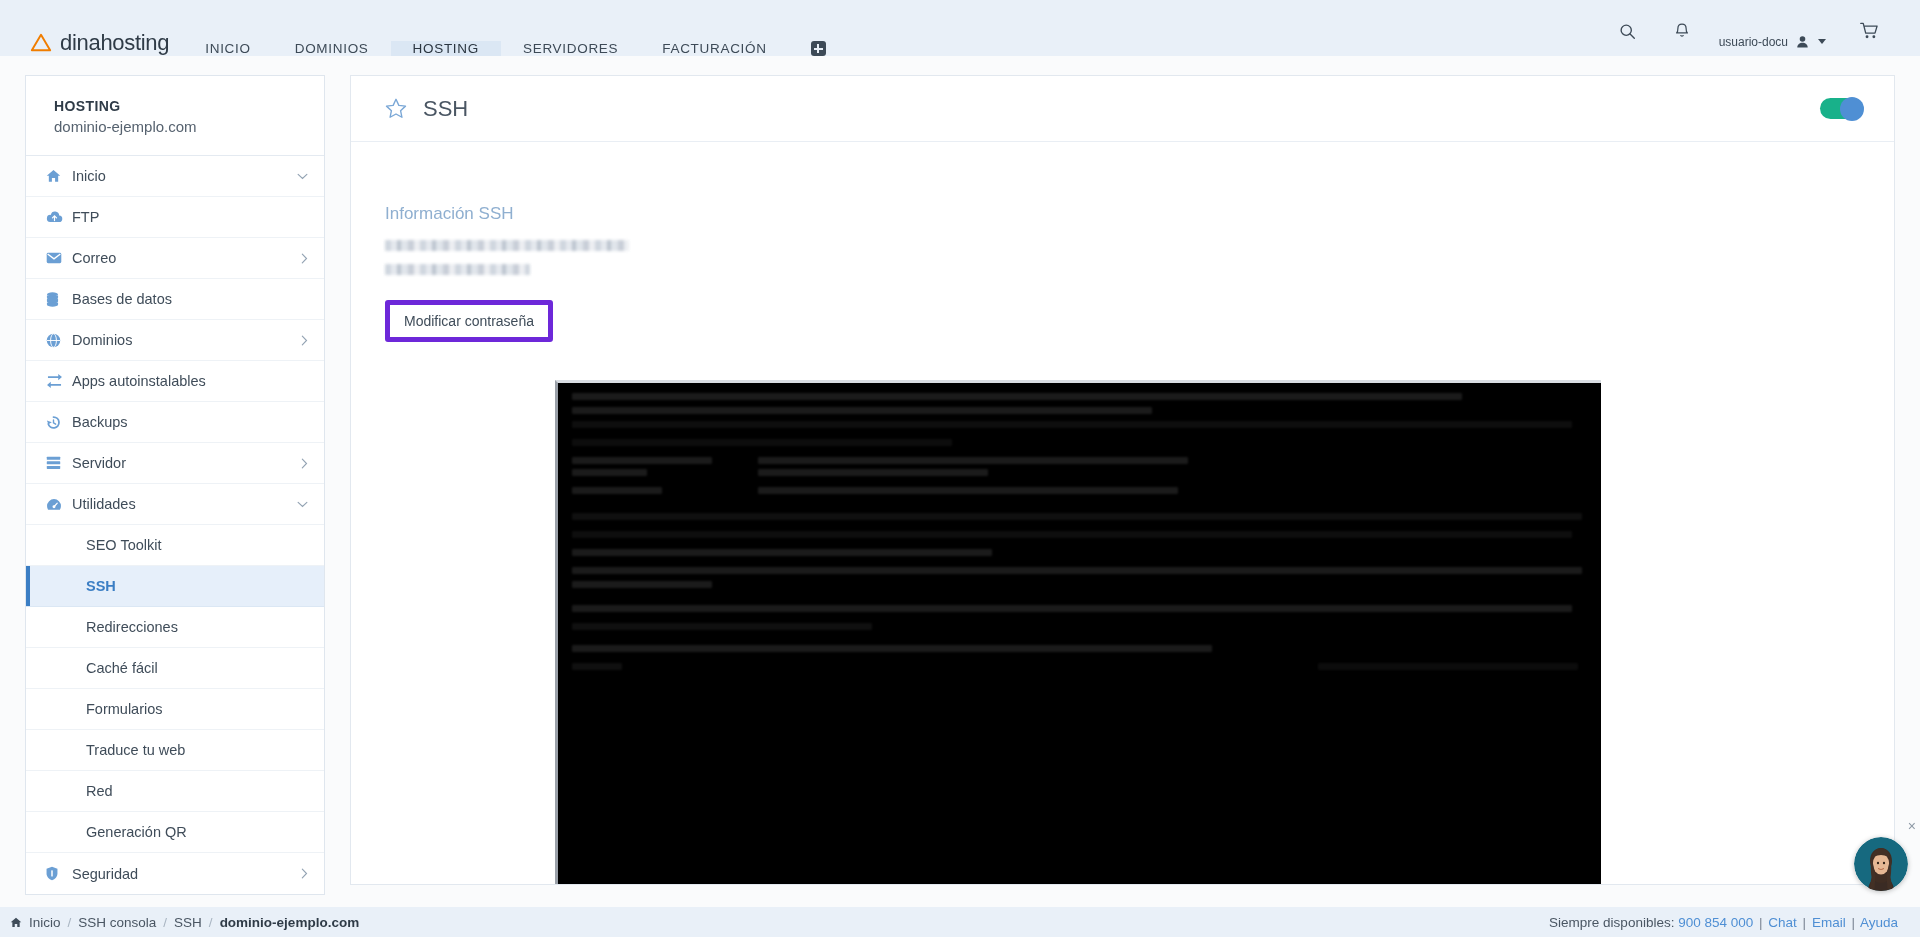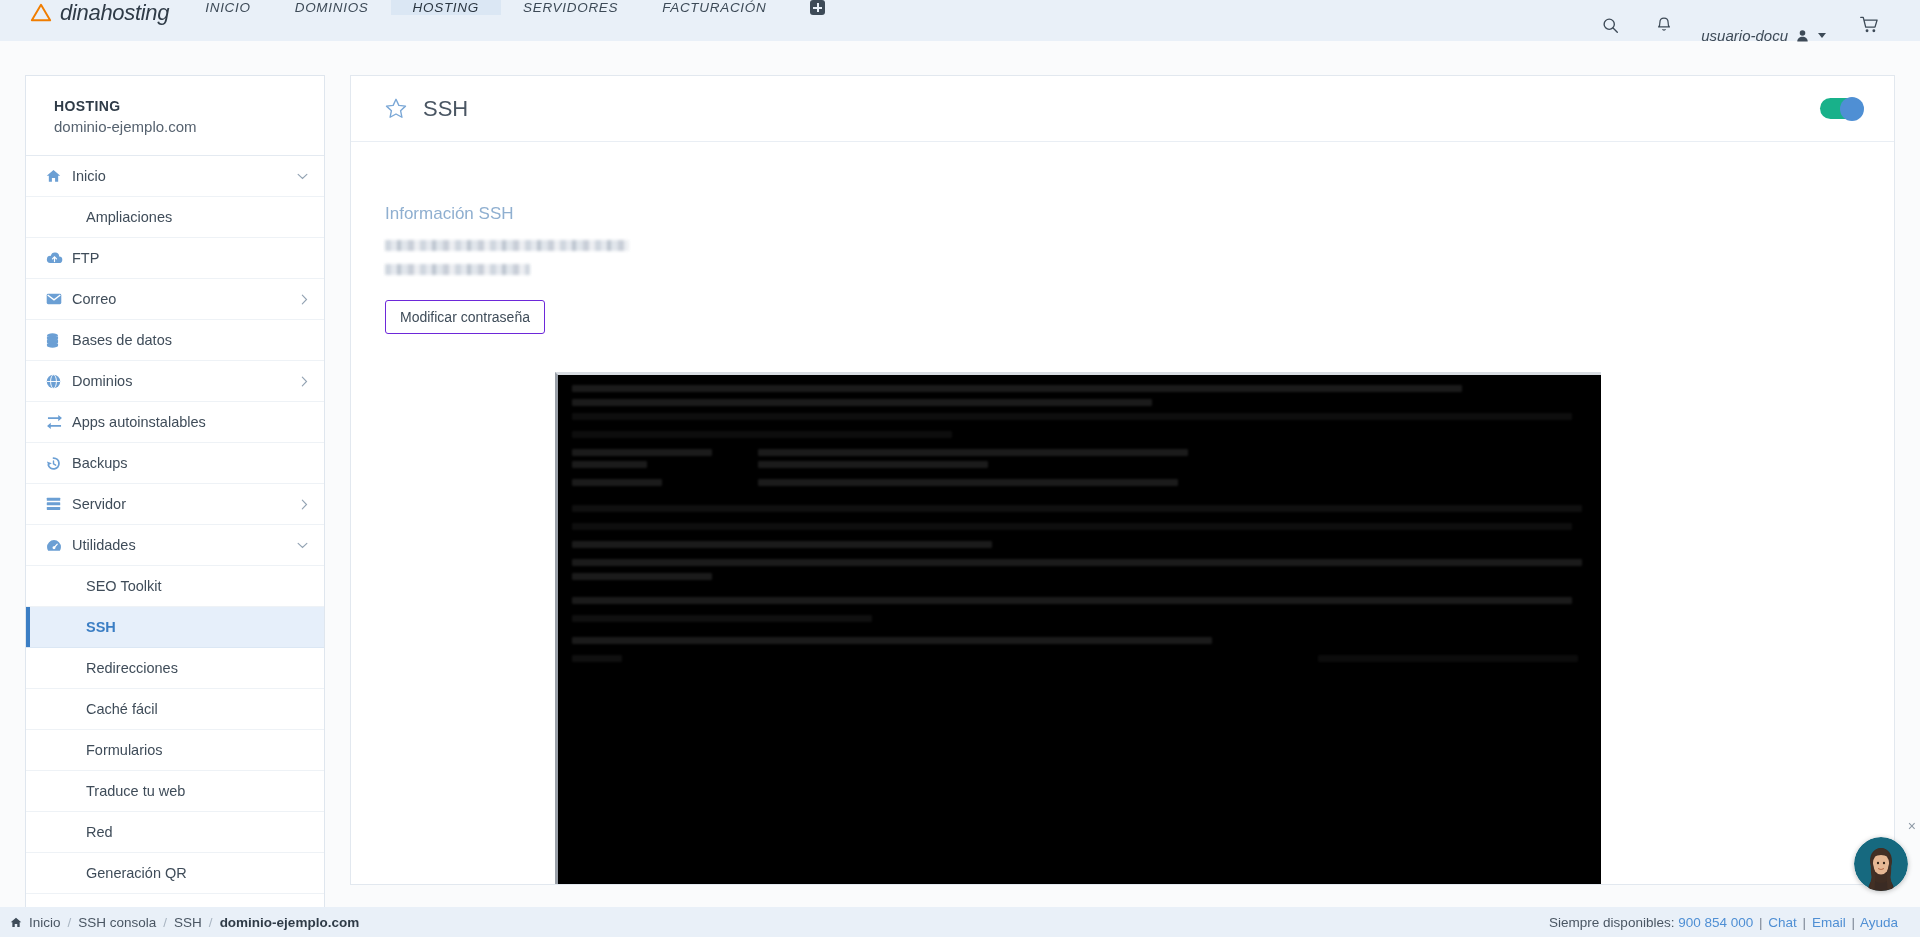--- a/index.html
+++ b/index.html
@@ -8,23 +8,23 @@
     width: 1920px; height: 937px;
     overflow: hidden;
     background: #fafbfc;
     font-family: "Liberation Sans", sans-serif;
     -webkit-font-smoothing: antialiased;
   }
 
   
   .topnav {
     position: absolute; top: 0; left: 0;
-    width: 1920px; height: 41px;
+    width: 1920px; height: 56px;
     background: #e9f0f8;
-    display: flex; align-items: flex-start; font-style: italic;
+    display: flex; align-items: flex-end;
   }
   .brand {
     display: flex; align-items: center;
     padding: 0 14px 0 30px;
     gap: 8px;
   }
   .brand-mark { width: 22px; height: 22px; display: block; }
   .brand-text {
     font-size: 22px; color: #2f3b47; letter-spacing: -0.3px;
   }
@@ -52,21 +52,21 @@
     margin-left: auto; display: flex; align-items: center;
     gap: 0; padding-right: 24px;
   }
   .nav-icon {
     display: flex; align-items: center; justify-content: center;
     width: 54px; height: 50px; cursor: pointer; color: #3d4a57;
   }
   .nav-user {
     display: flex; align-items: center; gap: 8px;
     padding: 0 16px 0 10px; cursor: pointer;
-    font-size: 15px; color: #3d4a57; margin-top: 21px;
+    font-size: 12px; color: #3d4a57; margin-top: 21px;
   }
   .caret-down {
     width: 0; height: 0; border-left: 4px solid transparent;
     border-right: 4px solid transparent; border-top: 5px solid #3d4a57;
     margin-left: 1px;
   }
 
   
   .sidebar {
     position: absolute; left: 25px; top: 75px;
@@ -152,21 +152,21 @@
         #eceef2 29px, #eceef2 35px);
     filter: blur(1.6px);
     opacity: 0.95;
   }
   .blur-line.l1 { width: 244px; }
   .blur-line.l2 { width: 145px; margin-top: 12px; }
   .btn-outline {
     display: inline-block; margin-top: 12px;
     padding: 8px 14px; font-size: 14px;
     color: #3f4c59; background: #fff;
-    border: 1px solid #6d28d9; border-radius: 3px;
+    border: 5px solid #6d28d9; border-radius: 3px;
     cursor: pointer;
   }
   .terminal {
     margin: 38px 0 0 170px;
     width: 1046px; height: 532px;
     background: #000;
     border-top: 3px solid #d9dde2;
     border-left: 3px solid #9aa0a8;
     position: relative; overflow: hidden;
   }
@@ -270,23 +270,20 @@
         </svg>
     </span>
     <span class="sb-label">Inicio</span>
     <span class="sb-chev">
       <svg width="11" height="7" viewBox="0 0 12 8">
           <path d="M1 1.5 L6 6.3 L11 1.5" fill="none" stroke="#93a3b3" stroke-width="1.3" stroke-linecap="round"></path>
         </svg>
     </span>
   </div>
 
-  <div class="sb-sub">
-    <span>Ampliaciones</span>
-  </div>
 
   <div class="sb-item">
     <span class="sb-ico">
       <svg width="17" height="12" viewBox="0 0 18 13">
           <path d="M4.3 12h9.5a3.5 3.5 0 0 0 .3-7A4.6 4.6 0 0 0 5 4.2 3.9 3.9 0 0 0 4.3 12z" fill="#6b9fd4"></path>
           <path d="M9 10.4V5.4 M6.8 7.4 L9 5.2 L11.2 7.4" stroke="#fff" stroke-width="1.3" fill="none" stroke-linecap="round"></path>
         </svg>
     </span>
     <span class="sb-label">FTP</span>
     <span class="sb-chev"></span>

